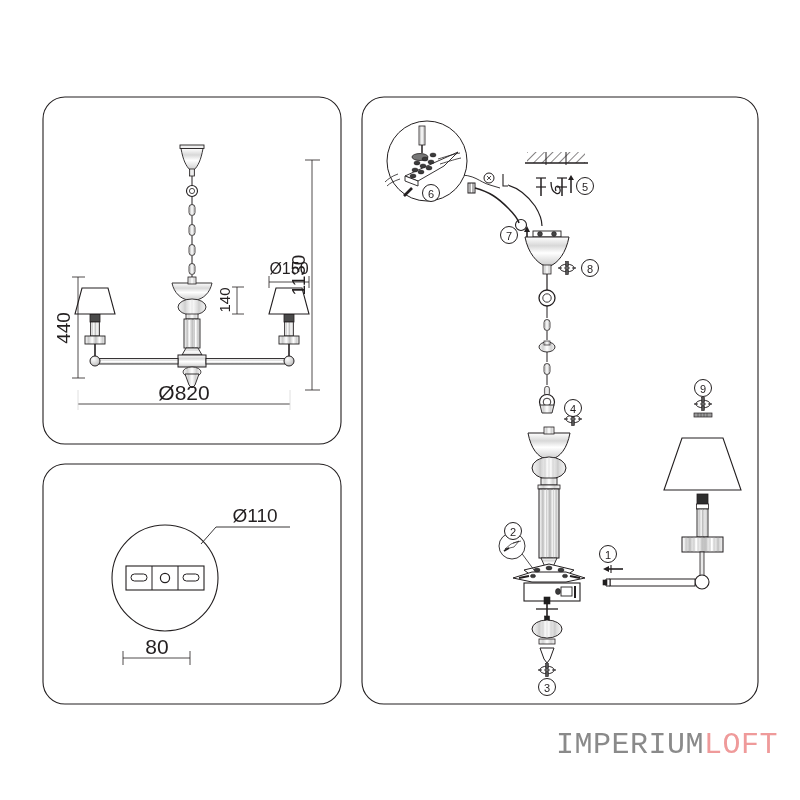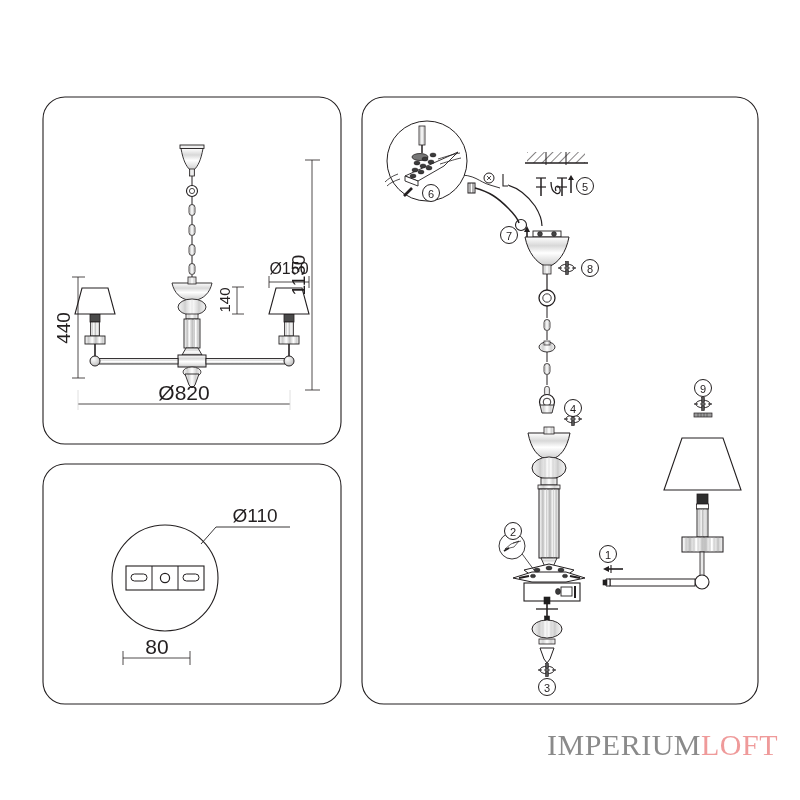--- a/index.html
+++ b/index.html
@@ -21,21 +21,21 @@
     width: 800px;
     height: 800px;
   }
   #sheet svg {
     display: block;
   }
   .logo {
     position: absolute;
     right: 22px;
     bottom: 38px;
-    font-family: Liberation Serif, serif;
+    font-family: Liberation Mono, monospace;
     font-size: 30px;
     letter-spacing: 0.5px;
     font-weight: 400;
     white-space: nowrap;
   }
   .logo .lg-a { color: #8a8a8a; }
   .logo .lg-b { color: #ef9a9a; }
 </style>
 </head>
 <body>

